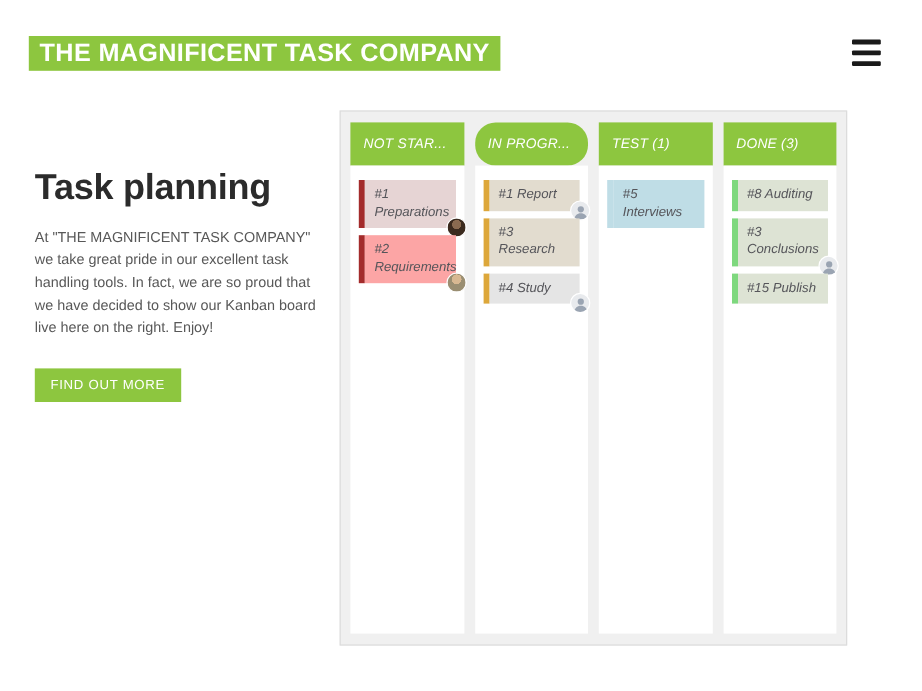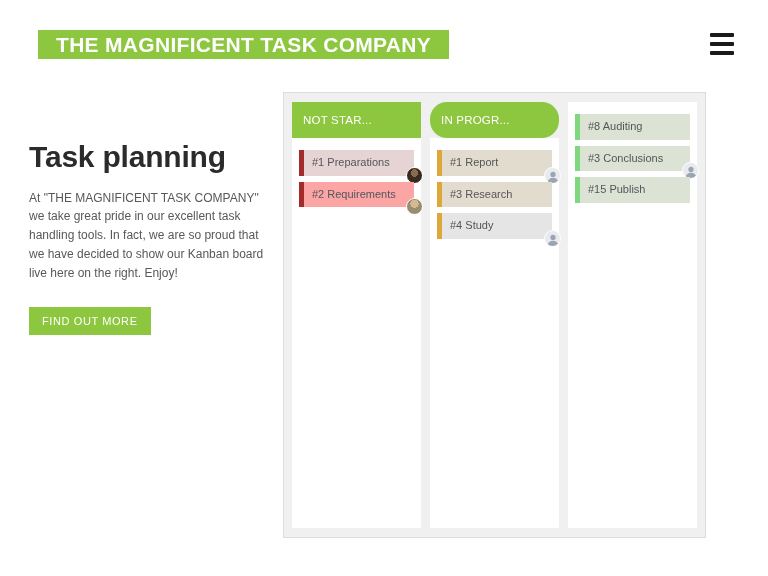--- a/index.html
+++ b/index.html
@@ -18,25 +18,25 @@
   
   #site-header {
     position: absolute;
     left: 0;
     top: 0;
     width: 768px;
     height: 86px;
   }
   #brand-banner {
     position: absolute;
-    left: 38px;
+    left: 24px;
     top: 30px;
     height: 29px;
     background: #8dc63f;
-    padding: 0 18px;
+    padding: 0 9px;
     display: flex;
     align-items: center;
     box-sizing: border-box;
   }
   #brand-title {
     font-size: 21px;
     font-weight: bold;
     color: #ffffff;
     letter-spacing: 0.3px;
     line-height: 1;
@@ -102,20 +102,21 @@
     left: 283px;
     top: 92px;
     width: 423px;
     height: 446px;
     background: #f0f0f0;
     border: 1px solid #dcdcdc;
     box-sizing: border-box;
     padding: 9px 8px;
     display: flex;
     gap: 9px;
+    font-style: italic;
   }
   .kanban-column {
     flex: 1 1 0;
     display: flex;
     flex-direction: column;
     min-width: 0;
   }
   .column-header {
     height: 36px;
     background: #8dc63f;
@@ -240,20 +241,30 @@
           <div class="avatar generic">
             <svg width="14" height="13" viewBox="0 0 14 13">
               <circle cx="7" cy="4.4" r="2.6" fill="#9aa4b2"></circle>
               <path d="M1.6 13c0-3.1 2.4-5.2 5.4-5.2S12.4 9.9 12.4 13z" fill="#9aa4b2"></path>
             </svg>
           </div>
         </div>
       </div>
     </div>
     <div class="kanban-column">
+      <div class="column-header" style="background: rgb(141, 198, 63);">TEST (1)</div>
+      <div class="column-body">
+        <div class="kanban-card">
+          <div class="card-accent" style="background: rgb(191, 221, 230);"></div>
+          <div class="card-body" style="background: rgb(191, 221, 230);">#5 Interviews</div>
+        </div>
+      </div>
+    </div>
+    <div class="kanban-column">
+      <div class="column-header" style="background: rgb(141, 198, 63);">DONE (3)</div>
       <div class="column-body">
         <div class="kanban-card">
           <div class="card-accent" style="background: rgb(126, 216, 126);"></div>
           <div class="card-body" style="background: rgb(221, 227, 212);">#8 Auditing</div>
         </div>
         <div class="kanban-card">
           <div class="card-accent" style="background: rgb(126, 216, 126);"></div>
           <div class="card-body" style="background: rgb(221, 227, 212);">#3 Conclusions</div>
           <div class="avatar generic">
             <svg width="14" height="13" viewBox="0 0 14 13">

